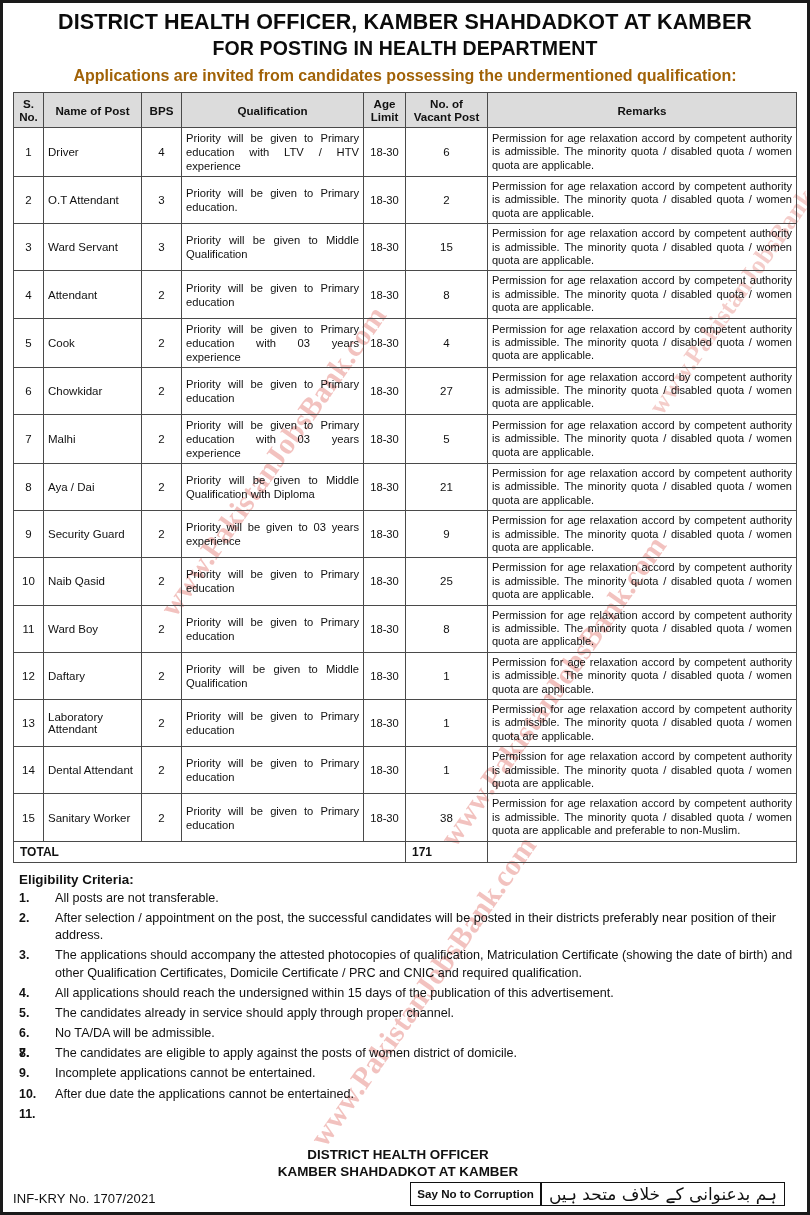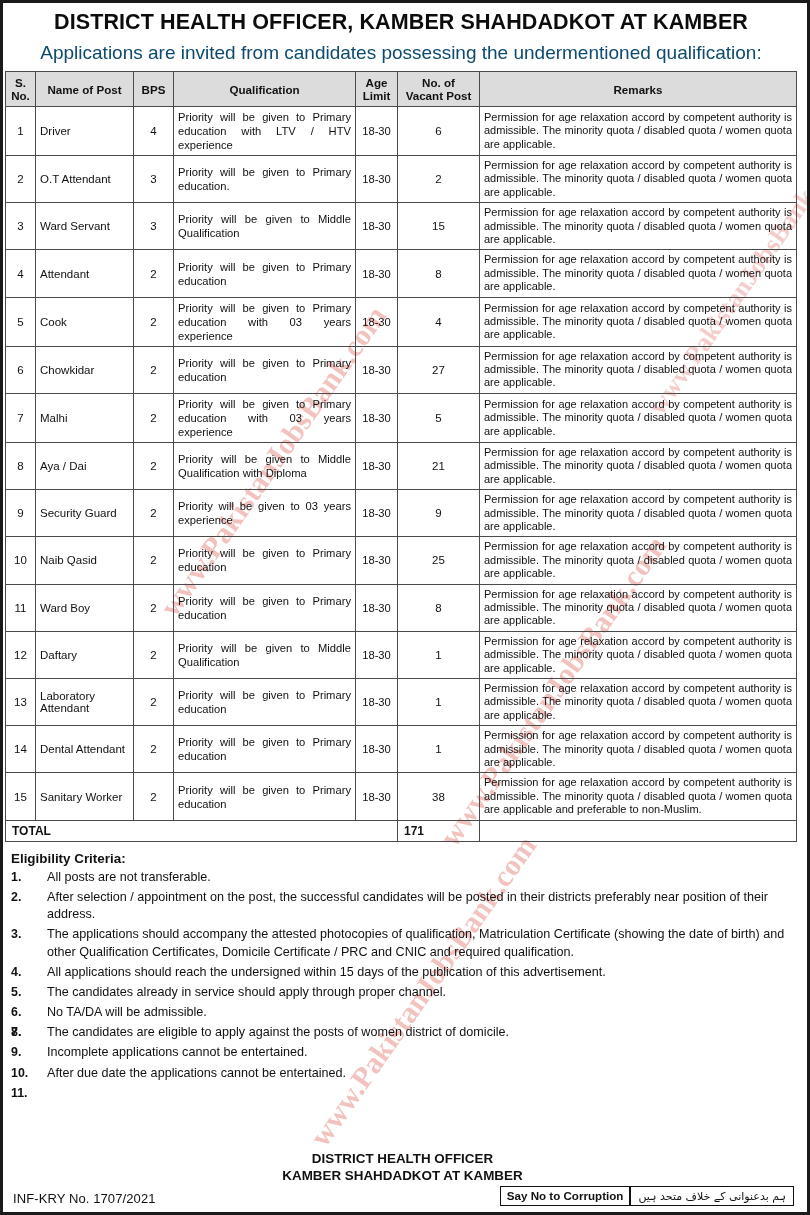--- a/index.html
+++ b/index.html
@@ -12,21 +12,21 @@
   }
   #page {
     position: relative;
     width: 810px; height: 1215px;
     border: 3px solid #1a1a1a;
     background: #fff;
     overflow: hidden;
   }
   #inner {
     position: relative;
-    padding: 6px 10px 0 2px;
+    padding: 6px 10px 0 10px;
     height: 100%;
     z-index: 2;
   }
 
   
   .wm-layer {
     position: absolute; inset: 0;
     z-index: 1; pointer-events: none;
     overflow: hidden;
   }
@@ -48,25 +48,25 @@
   .title1, .title2 {
     text-align: center;
     font-weight: bold;
     letter-spacing: .1px;
     color: #0c0c0c;
   }
   .title1 { font-size: 21.5px; line-height: 26px; }
   .title2 { font-size: 19.5px; line-height: 24px; margin-top: 1px; }
   .subtitle {
     text-align: center;
-    font-size: 19px;
-    font-weight: normal;
+    font-size: 16px;
+    font-weight: bold;
     margin-top: 7px;
     margin-bottom: 7px;
-    color: #0c4a6e;
+    color: #a16207;
   }
 
   
   table.jobs {
     width: 100%;
     border-collapse: collapse;
     table-layout: fixed;
     font-size: 11px;
   }
   table.jobs th, table.jobs td {
@@ -118,21 +118,21 @@
     width: 26px;
     text-align: left;
     font-weight: bold;
     font-size: 12.4px;
   }
 
   
   .footer {
     position: absolute;
     left: 0; right: 0; bottom: 0;
-    padding: 0 11px 4px 6px;
+    padding: 0 20px 4px 6px;
   }
   .sig {
     text-align: center;
     font-weight: bold;
     font-size: 13.4px;
     line-height: 16.5px;
     margin-bottom: 2px;
   }
   .footer-row {
     display: flex;
@@ -153,40 +153,41 @@
     display: flex; align-items: center;
   }
   .urdu-box {
     border: 1.6px solid #111;
     padding: 1px 7px;
     display: flex; align-items: center; justify-content: center;
     min-width: 92px;
   }
   .urdu-box span {
     font-family: "DejaVu Sans", sans-serif;
-    font-size: 11px;
+    font-size: 17px;
     direction: rtl;
     white-space: nowrap;
   }
 </style>
 </head>
 <body>
 
 <div id="page">
 
   <div class="wm-layer">
     <div class="wm wm1" style="color: rgb(232, 145, 140);">www.PakistanJobsBank.com</div>
     <div class="wm wm2" style="color: rgb(232, 145, 140);">www.PakistanJobsBank.com</div>
     <div class="wm wm3" style="color: rgb(232, 145, 140);">www.PakistanJobsBank.com</div>
     <div class="wm wm4" style="color: rgb(232, 145, 140);">www.PakistanJobsBank.com</div>
   </div>
 
   <div id="inner">
 
     <div class="title1">DISTRICT HEALTH OFFICER, KAMBER SHAHDADKOT AT KAMBER</div>
+    <div class="title2">FOR POSTING IN HEALTH DEPARTMENT</div>
     <div class="subtitle">Applications are invited from candidates possessing the undermentioned qualification:</div>
 
     <table class="jobs">
       <colgroup>
         <col style="width:30px">
         <col style="width:98px">
         <col style="width:40px">
         <col style="width:182px">
         <col style="width:42px">
         <col style="width:82px">

